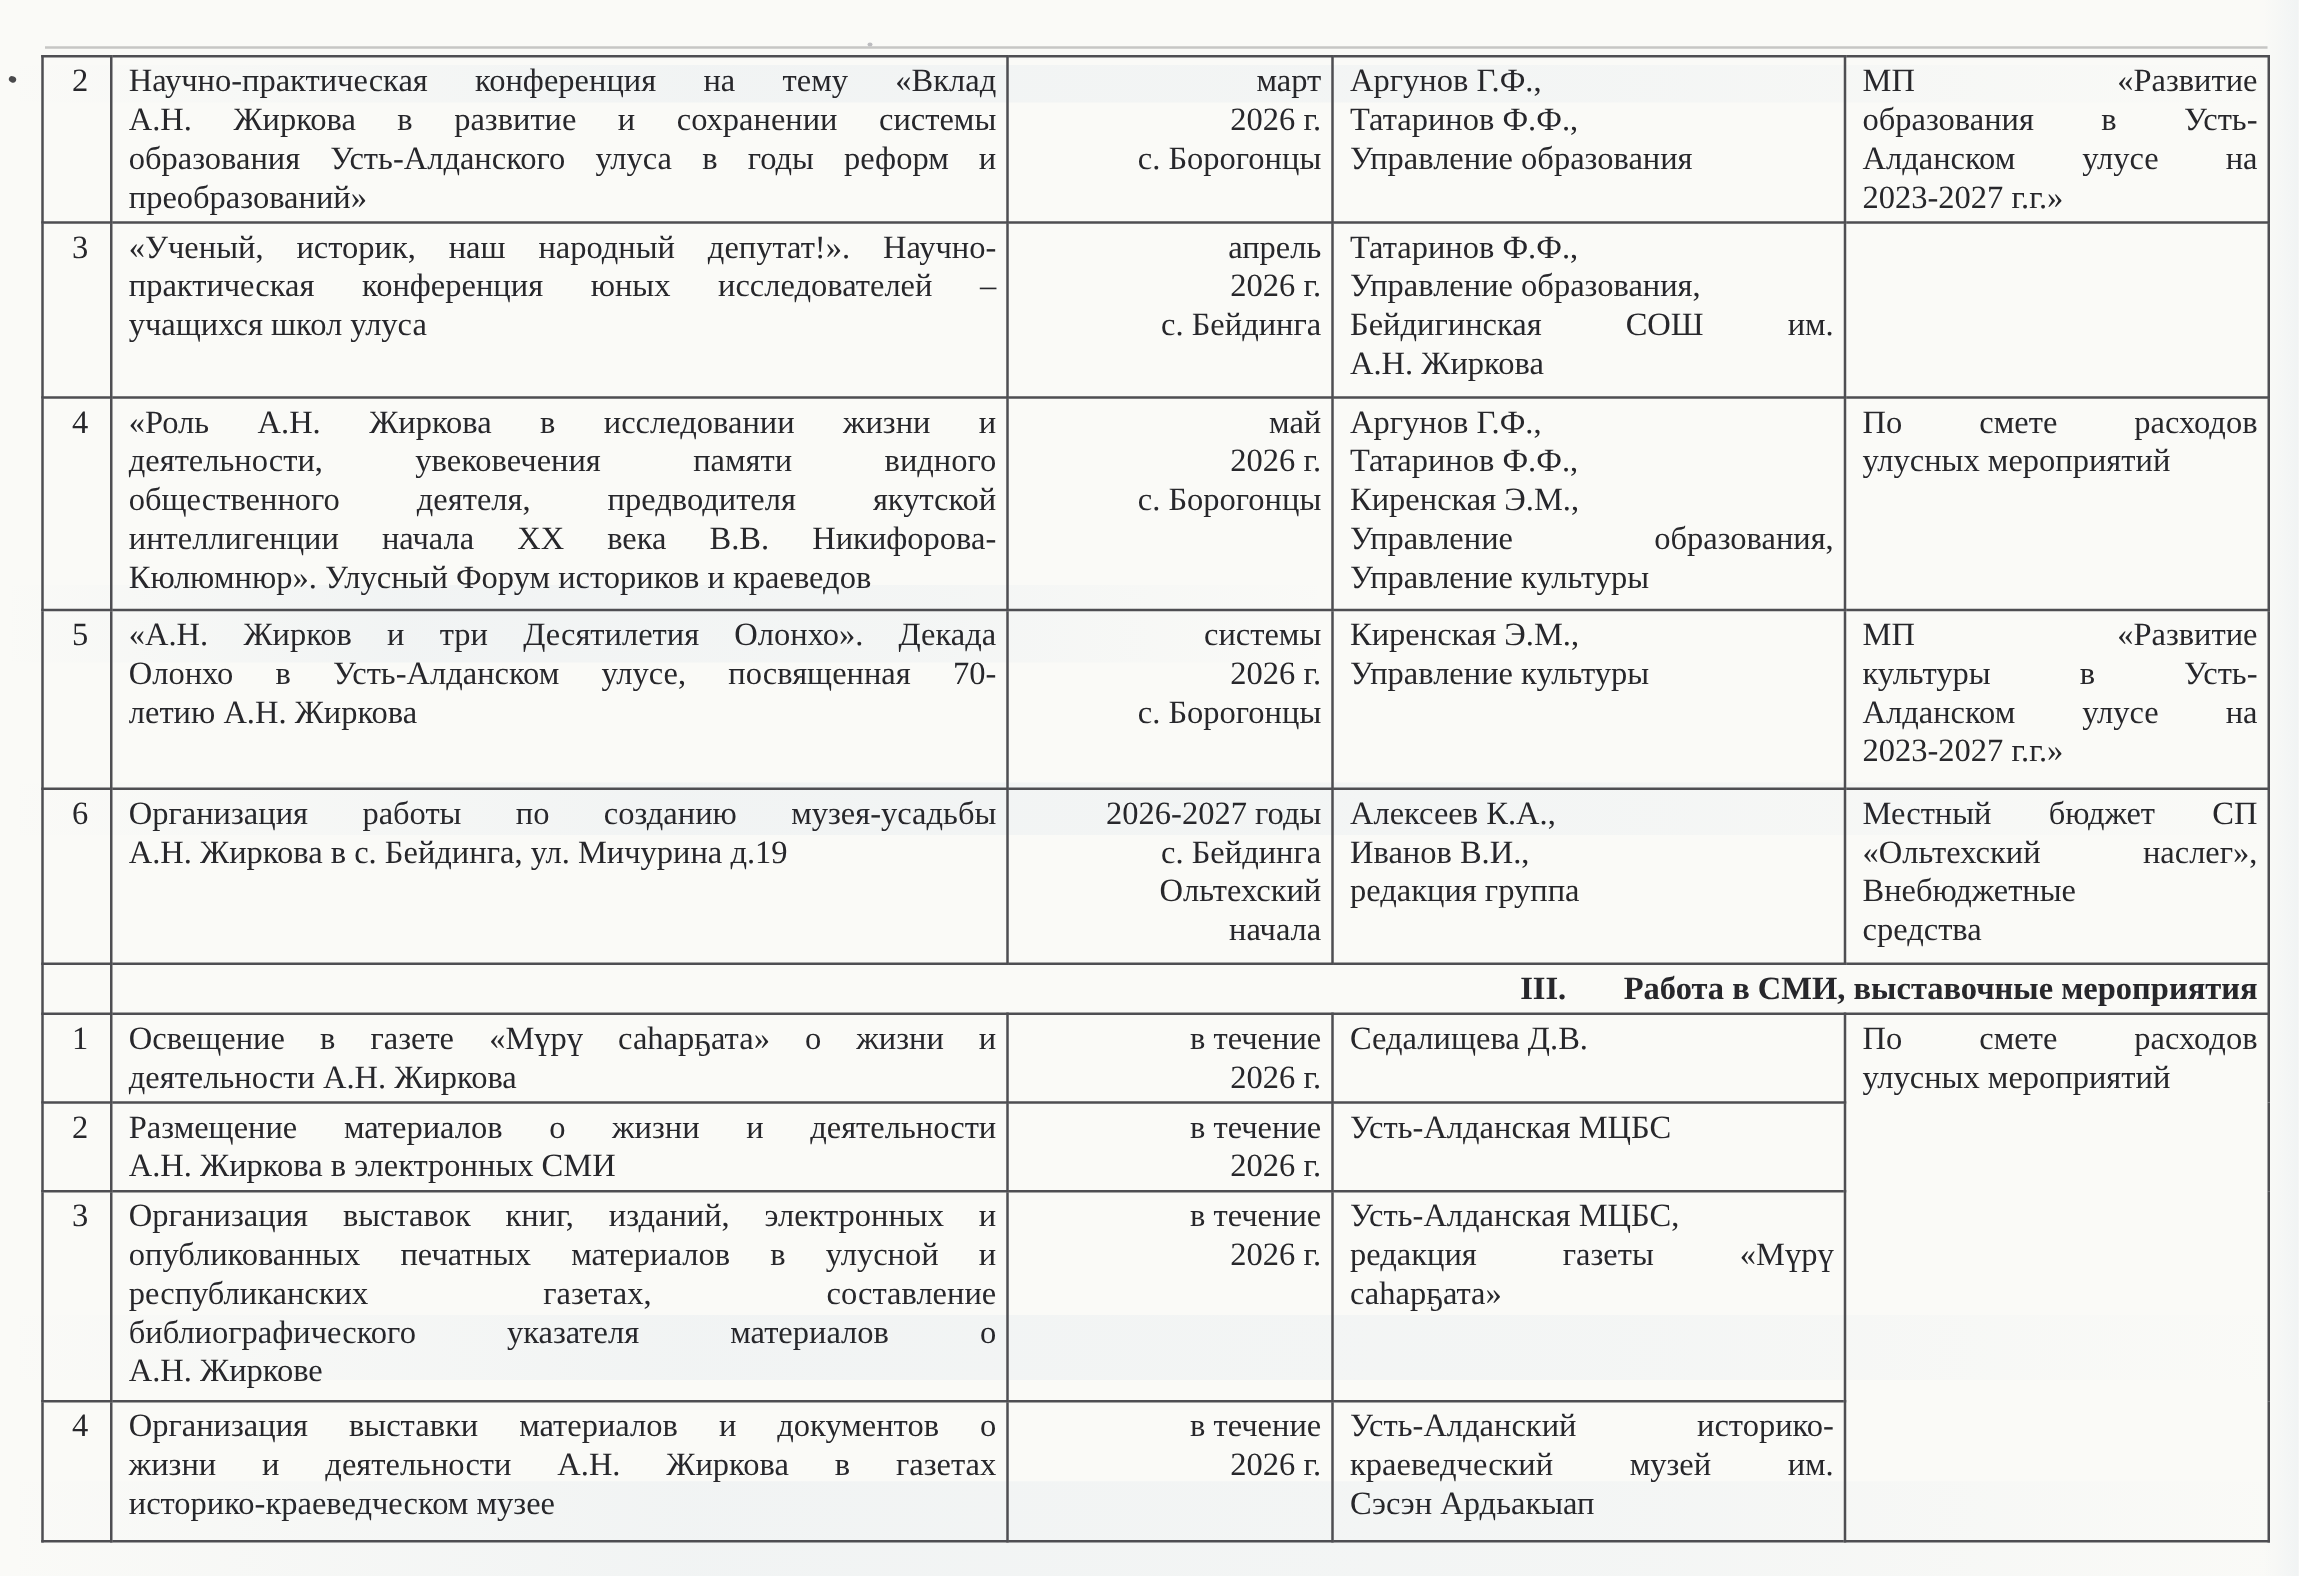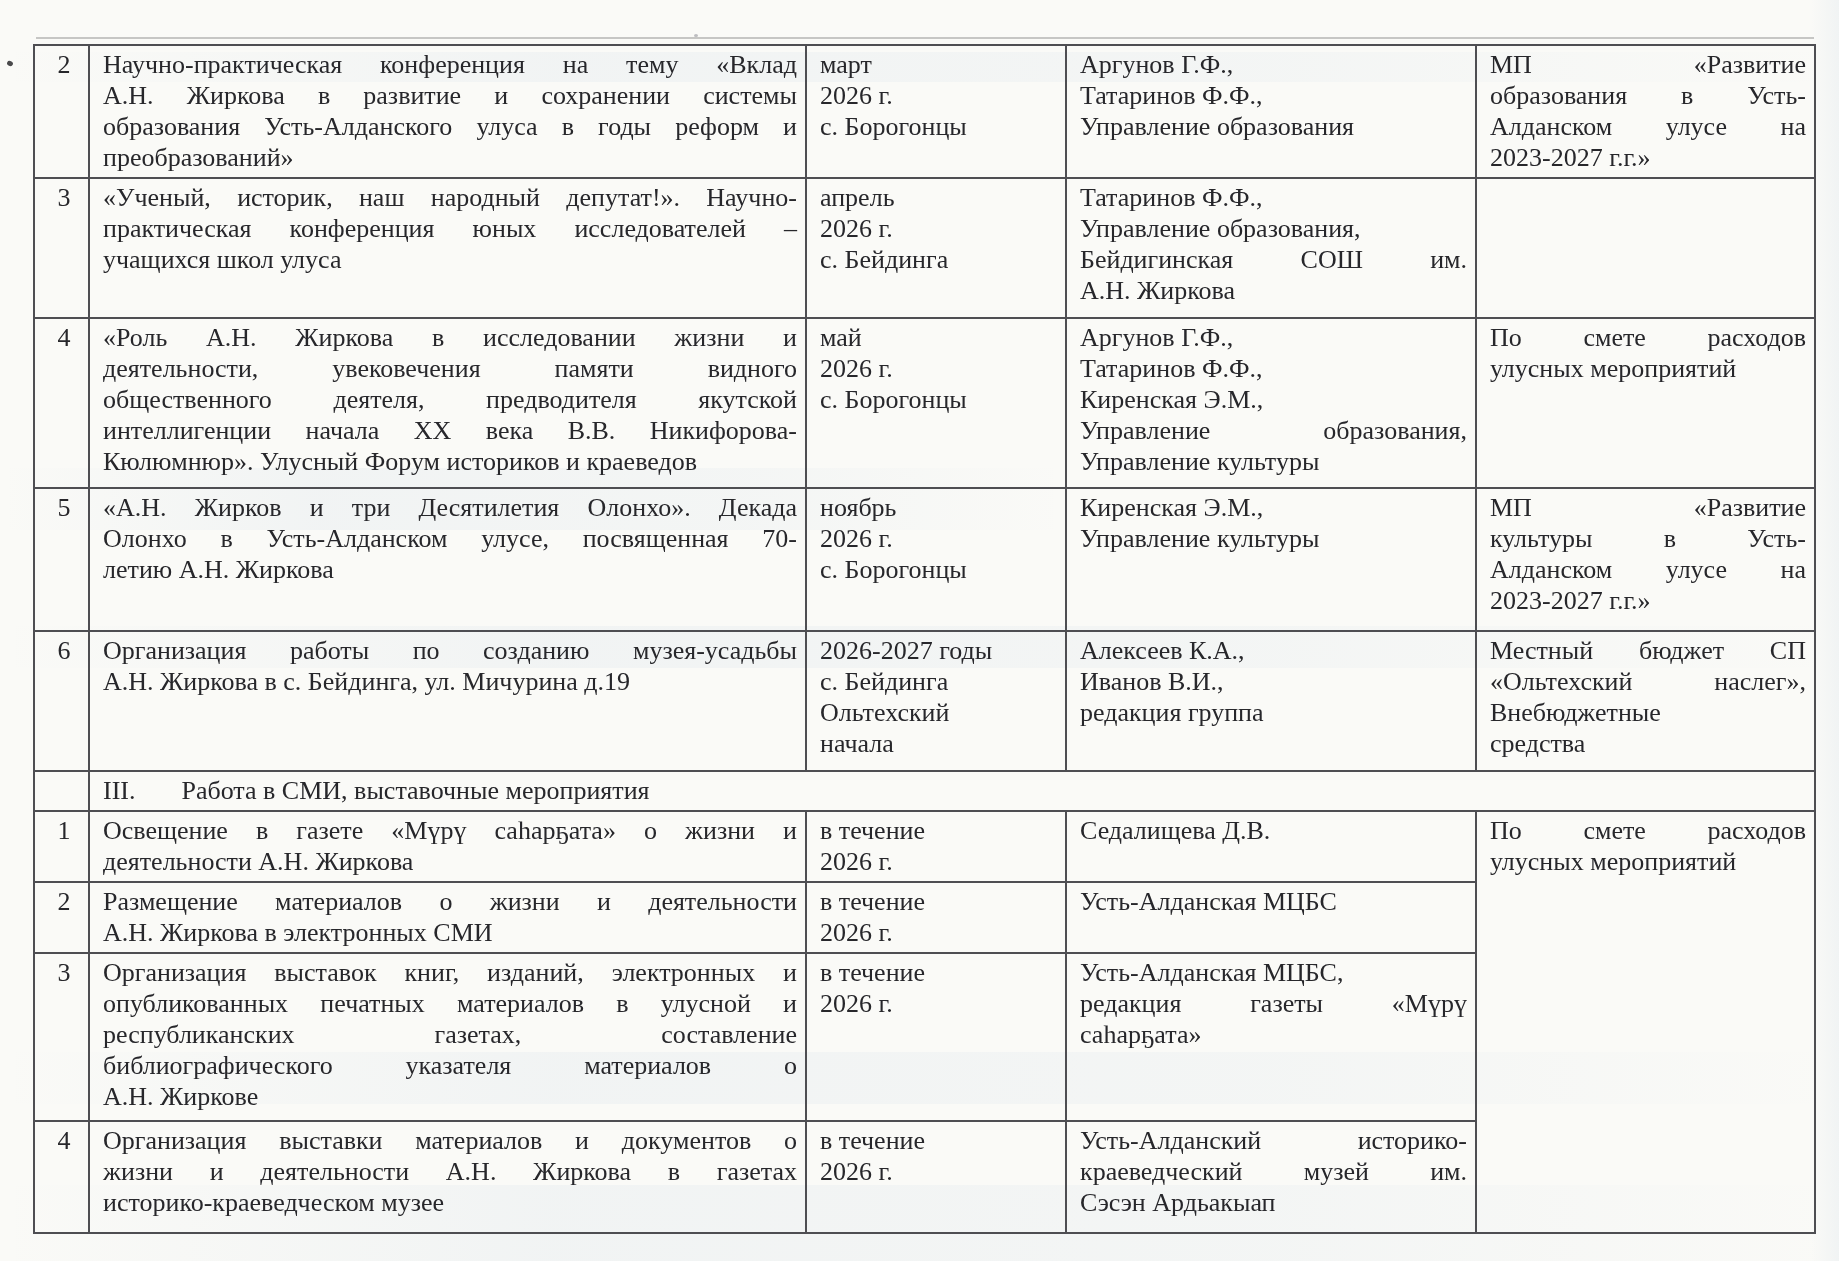--- a/index.html
+++ b/index.html
@@ -26,24 +26,24 @@
   .speck.sp2{left:694px;top:34px;width:4px;height:3px;background:#a2a2a8;opacity:.7;}
 
   table.plan{
     position:absolute;left:33px;top:44px;width:1781px;
     border-collapse:collapse;table-layout:fixed;
     font-size:26px;line-height:31px;color:#27272b;
   }
   table.plan td{border:2px solid #4e4e52;vertical-align:top;padding:3px 8px 4px 13px;}
   td.c-num{text-align:center;padding:4px 2px;}
   td.c-event{text-align:left;padding-right:10px;font-family:Liberation Serif, serif;}
-  td.c-date{text-align:left;padding:3px 4px;}
+  td.c-date{text-align:right;padding:3px 4px;}
   td.c-resp{}
   td.c-fund{padding-right:11px;margin-top:40px;}
-  td.c-sechead{text-align:left;padding:2px 6px 4px 190px;}
+  td.c-sechead{text-align:right;padding:2px 6px 4px 190px;font-weight:bold;}
   td.c-sechead .sec-label{margin-right:46px;}
   .line{min-height:31px;}
   .line.jl{text-align:justify;text-align-last:justify;}
   
   tr.r-s2-0{height:131px;} tr.r-s2-1{height:140px;} tr.r-s2-2{height:170px;}
   tr.r-s2-3{height:143px;} tr.r-s2-4{height:140px;}
   tr.r-sechead{height:37px;}
   tr.r-s3-0{height:69px;} tr.r-s3-1{height:69px;} tr.r-s3-2{height:168px;} tr.r-s3-3{height:112px;}
 </style>
 </head>
@@ -141,21 +141,21 @@
           </td>
         </tr>
         <tr class="r-s2-3">
           <td class="c-num">5</td>
           <td class="c-event">
             <div class="line jl">«А.Н. Жирков и три Десятилетия Олонхо». Декада</div>
             <div class="line jl">Олонхо в Усть-Алданском улусе, посвященная 70-</div>
             <div class="line">летию А.Н. Жиркова</div>
           </td>
           <td class="c-date">
-            <div class="line">ноябрь</div>
+            <div class="line">системы</div>
             <div class="line">2026 г.</div>
             <div class="line">с. Борогонцы</div>
           </td>
           <td class="c-resp">
             <div class="line">Киренская Э.М.,</div>
             <div class="line">Управление культуры</div>
           </td>
           <td class="c-fund">
             <div class="line jl">МП «Развитие</div>
             <div class="line jl">культуры в Усть-</div>

